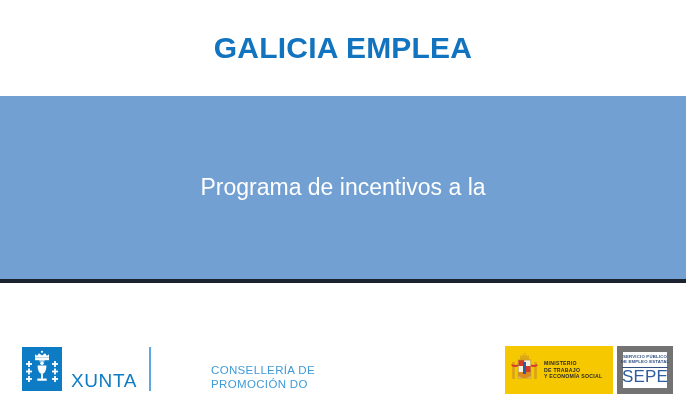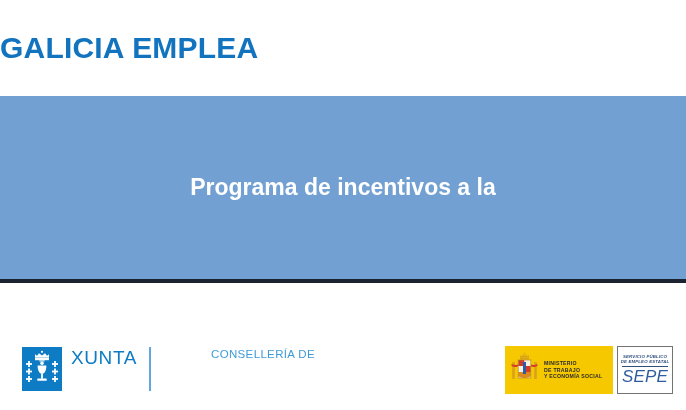--- a/index.html
+++ b/index.html
@@ -17,20 +17,21 @@
 
   
   .header {
     position: absolute;
     left: 0;
     top: 0;
     width: 686px;
     height: 96px;
     display: flex;
     align-items: center;
+    justify-content: center;
     background: #ffffff;
   }
   .header-title {
     font-size: 30px;
     font-weight: bold;
     color: #1273bf;
     letter-spacing: 0.2px;
     white-space: nowrap;
   }
 
@@ -44,21 +45,21 @@
     background: #72A0D2;
     border-bottom: 4px solid #1b2330;
     box-sizing: border-box;
     display: flex;
     align-items: center;
     justify-content: center;
   }
   .banner-text {
     color: #ffffff;
     font-size: 23px;
-    font-weight: bold;
+    font-weight: normal;
     line-height: 1.42;
     text-align: center;
     padding: 0 14px;
   }
   .banner-line { display: block; white-space: nowrap; }
 
   
   .footer {
     position: absolute;
     left: 0;
@@ -67,21 +68,21 @@
     height: 123px;
     background: #ffffff;
   }
 
   
   .xunta-group {
     position: absolute;
     left: 22px;
     top: 60px;
     display: flex;
-    align-items: flex-start;
+    align-items: flex-end;
   }
   .xunta-emblem {
     width: 40px;
     height: 44px;
     background: #0d7cc4;
     position: relative;
     flex: 0 0 auto;
   }
   .xunta-emblem svg { display: block; }
 
@@ -143,28 +144,27 @@
   .ministerio-text span { display: block; }
 
   
   .sepe {
     position: absolute;
     left: 617px;
     top: 59px;
     width: 56px;
     height: 48px;
     background: #ffffff;
-    border: 1px solid #737373;
+    border: 6px solid #737373;
     box-sizing: border-box;
     display: flex;
     flex-direction: column;
     justify-content: center;
     align-items: center;
     padding: 2px 3px;
-    font-style: italic;
   }
   .sepe-sub {
     color: #2f4f80;
     font-size: 4.3px;
     line-height: 5.4px;
     letter-spacing: 0.2px;
     font-weight: bold;
     text-align: center;
     white-space: nowrap;
   }
@@ -247,20 +247,21 @@
     </div>
 
     <div class="xunta-word">
       <span>XUNTA</span>
     </div>
 
     <div class="xunta-divider"></div>
 
     <div class="conselleria">
       <span>CONSELLERÍA DE</span>
+      <span>PROMOCIÓN DO</span>
     </div>
   </div>
 
   <div class="ministerio">
     <svg class="coat" viewBox="0 0 27 34" xmlns="http://www.w3.org/2000/svg" aria-hidden="true">
 
       <rect x="1.2" y="9" width="2.6" height="17" fill="#d9a21b"></rect>
       <rect x="23.2" y="9" width="2.6" height="17" fill="#d9a21b"></rect>
 
       <path d="M0.6 11 q4 2 7 0 l0 2 q-3 2 -7 0 z" fill="#d43a2a"></path>

